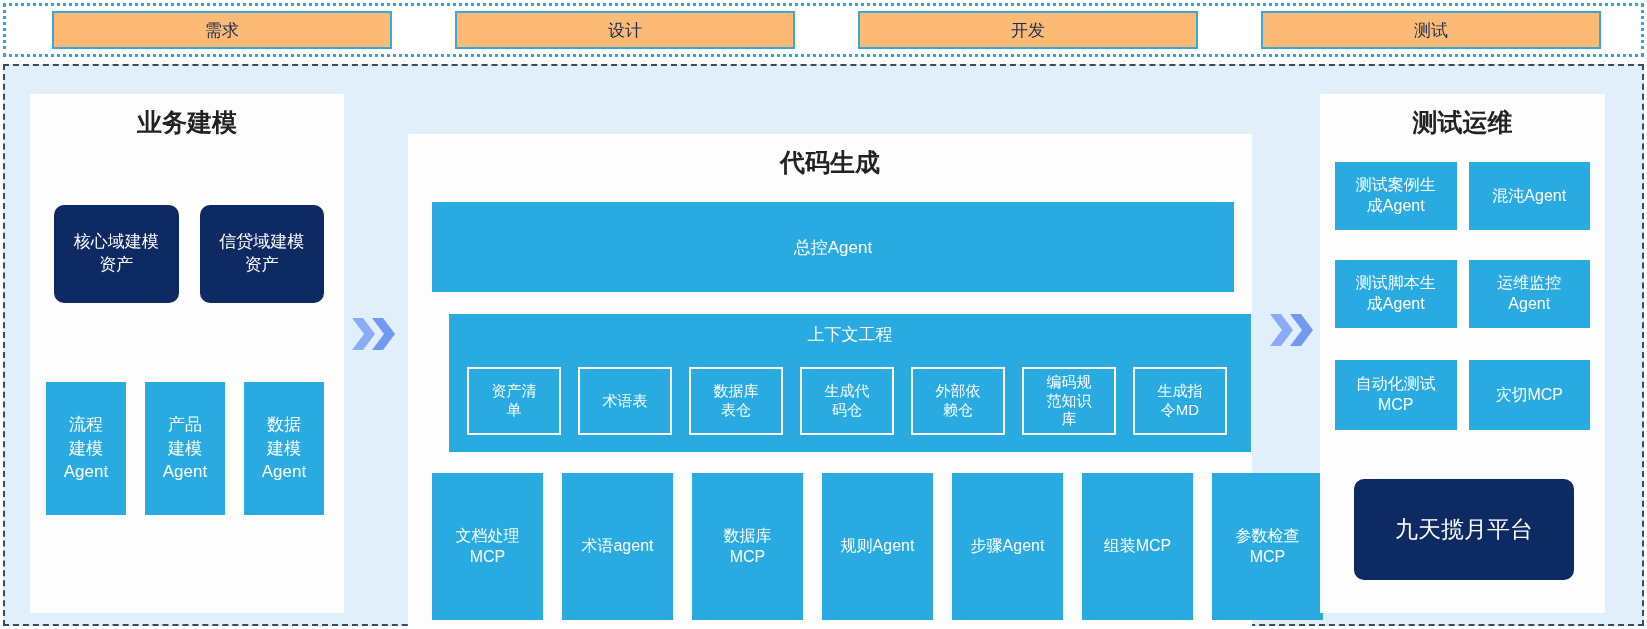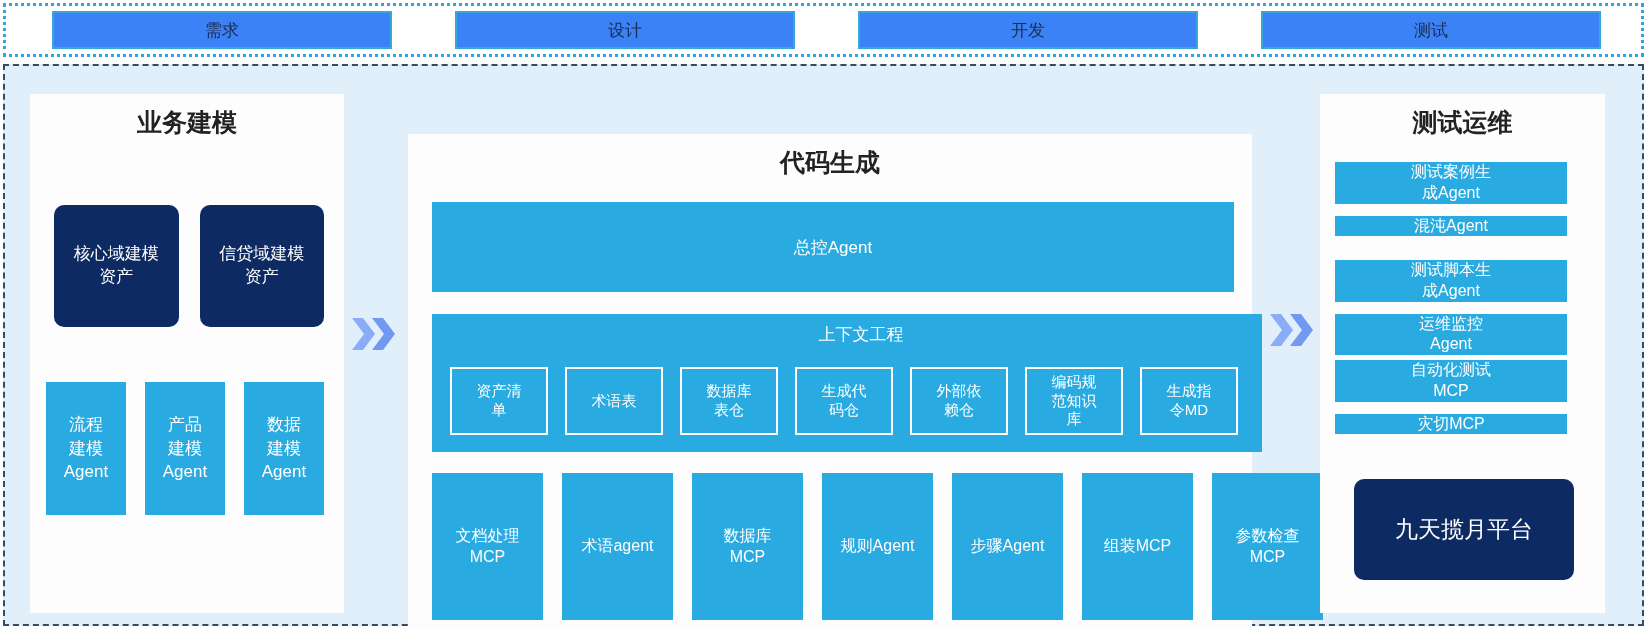--- a/index.html
+++ b/index.html
@@ -3,56 +3,56 @@
 <meta charset="utf-8">
 <style>
   html,body{margin:0;padding:0;background:#fff;}
   .canvas{position:relative;width:1647px;height:629px;background:#fff;overflow:hidden;
           font-family:"Liberation Sans","DejaVu Sans",sans-serif;}
 
   
   .top-band{position:absolute;left:3px;top:3px;width:1641px;height:54px;box-sizing:border-box;
             border:3px dotted #2AA7DF;background:#fff;display:flex;align-items:center;
             gap:51px;padding:0 40px 0 34px;}
-  .phase-box{flex:1;height:38px;background:#3b82f6;border:2px solid #3BA6D8;box-sizing:border-box;
+  .phase-box{flex:1;height:38px;background:#fdba74;border:2px solid #3BA6D8;box-sizing:border-box;
              display:flex;align-items:center;justify-content:center;
              font-size:17px;color:#1C2B52;margin-left:12px;}
 
   
   .main{position:absolute;left:3px;top:64px;width:1641px;height:562px;box-sizing:border-box;
         border:2px dashed #394A61;background:#E0EFFA;}
 
   .panel{position:absolute;top:28px;height:519px;background:#FDFDFE;}
   .panel-left{left:25px;width:314px;}
   .panel-mid{left:403px;width:844px;margin-top:40px;}
   .panel-right{left:1315px;width:285px;}
   .panel-title{margin:0;padding-top:12px;text-align:center;font-size:25px;font-weight:bold;color:#222;}
 
   .navy{background:#0E2A63;color:#fff;}
   .cyan{background:#29ABE2;color:#fff;}
   .center{display:flex;align-items:center;justify-content:center;text-align:center;white-space:pre-line;}
 
   
   .asset-row{position:absolute;left:24px;top:111px;width:270px;display:flex;gap:21px;}
-  .asset-box{flex:1;height:122px;border-radius:10px;font-size:17px;line-height:1.35;}
+  .asset-box{flex:1;height:98px;border-radius:10px;font-size:17px;line-height:1.35;}
   .bm-agent-row{position:absolute;left:16px;top:288px;display:flex;gap:19px;}
   .bm-agent-box{width:80px;height:133px;font-size:17px;line-height:1.4;}
 
   
   .master-bar{position:absolute;left:24px;top:68px;width:802px;height:90px;font-size:17px;}
-  .ctx-panel{position:absolute;left:24px;top:180px;width:802px;height:138px;padding-left:28px;}
+  .ctx-panel{position:absolute;left:41px;top:180px;width:802px;height:138px;}
   .ctx-title{text-align:center;padding-top:9px;font-size:17px;color:#fff;}
   .ctx-row{position:absolute;left:18px;right:24px;bottom:17px;display:flex;gap:17px;}
   .ctx-box{flex:1;height:68px;box-sizing:border-box;border:2px solid #fff;
            color:#fff;font-size:15px;line-height:1.25;}
   .tools-row{position:absolute;left:24px;top:339px;width:891px;display:flex;gap:19px;}
   .tool-box{flex:1;height:147px;font-size:16px;line-height:1.3;}
 
   
-  .to-row{position:absolute;left:15px;width:232px;display:flex;gap:12px;flex-direction:column;}
+  .to-row{position:absolute;left:15px;width:255px;display:flex;gap:12px;}
   .to-row-1{top:68px;} .to-row-2{top:166px;} .to-row-3{top:266px;}
   .to-box{flex:1;height:68px;font-size:16px;line-height:1.3;}
   .to-row-3 .to-box{height:70px;}
   .platform-box{position:absolute;left:34px;top:385px;width:220px;height:101px;border-radius:10px;
                 font-size:23px;}
 
   
   .flow-arrow{position:absolute;width:44px;height:32px;}
   .arrow-1{left:346px;top:252px;}
   .arrow-2{left:1264px;top:248px;}

